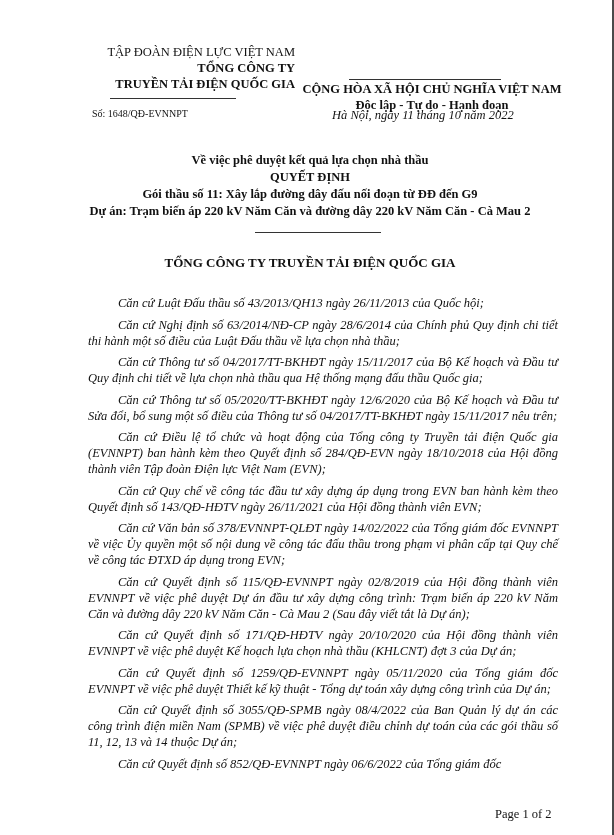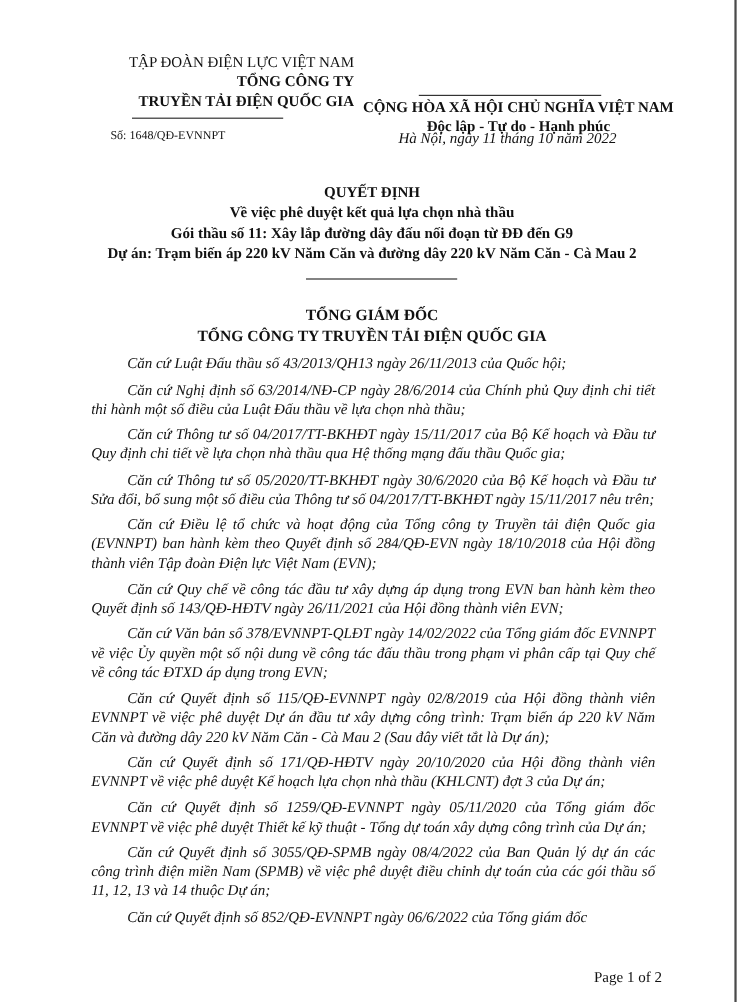--- a/index.html
+++ b/index.html
@@ -17,65 +17,64 @@
     .hdr-left { left: 60px; top: 44px; width: 235px; text-align: right; font-size: 12.5px; line-height: 16px; }
     .hdr-left .l1 { font-weight: normal; }
     .hdr-left .b { font-weight: bold; }
     .hdr-right { left: 282px; top: 44px; width: 300px; text-align: center; font-size: 12.5px; line-height: 16px; font-weight: bold; margin-top: 37px; }
     .rule { position: absolute; height: 1px; background: #333; }
     .docno { left: 92px; top: 108px; font-size: 10px; }
     .place-date { left: 332px; top: 108px; font-size: 12.5px; font-style: italic; }
     .title-block { left: 60px; top: 152px; width: 500px; text-align: center; font-weight: bold; font-size: 12.5px; line-height: 17px; }
     .director-block { left: 60px; top: 254px; width: 500px; text-align: center; font-weight: bold; font-size: 13px; line-height: 17px; }
     .body-text {
-      position: absolute; left: 76px; top: 295px; width: 470px;
+      position: absolute; left: 88px; top: 295px; width: 470px;
       font-style: italic; font-size: 12.5px; line-height: 16px; text-align: justify;
     }
     .body-text p { margin: 0 0 5.5px 0; text-indent: 30px; }
     .page-num { left: 495px; top: 807px; font-size: 12.5px; }
   </style>
 </head>
 <body>
 
 <div class="right-border"></div>
 
 <div class="abs hdr-left">
   <div class="l1">TẬP ĐOÀN ĐIỆN LỰC VIỆT NAM</div>
   <div class="b">TỔNG CÔNG TY</div>
   <div class="b">TRUYỀN TẢI ĐIỆN QUỐC GIA</div>
 </div>
 <div class="rule" style="left:110px; top:98px; width:126px;"></div>
 
 <div class="abs hdr-right">
   <div>CỘNG HÒA XÃ HỘI CHỦ NGHĨA VIỆT NAM</div>
-  <div>Độc lập - Tự do - Hạnh phúc</div>
+  <div>Độc lập - Tự do - Hạnh đoạn</div>
 </div>
 <div class="rule" style="left:349px; top:79px; width:152px;"></div>
 
 <div class="abs docno">Số: 1648/QĐ-EVNNPT</div>
 <div class="abs place-date">Hà Nội, ngày 11 tháng 10 năm 2022</div>
 
 <div class="abs title-block">
+  <div>Về việc phê duyệt kết quả lựa chọn nhà thầu</div>
   <div>QUYẾT ĐỊNH</div>
-  <div>Về việc phê duyệt kết quả lựa chọn nhà thầu</div>
   <div>Gói thầu số 11: Xây lắp đường dây đấu nối đoạn từ ĐĐ đến G9</div>
   <div>Dự án: Trạm biến áp 220 kV Năm Căn và đường dây 220 kV Năm Căn - Cà Mau 2</div>
 </div>
 <div class="rule" style="left:255px; top:232px; width:126px;"></div>
 
 <div class="abs director-block">
-  <div>TỔNG GIÁM ĐỐC</div>
   <div>TỔNG CÔNG TY TRUYỀN TẢI ĐIỆN QUỐC GIA</div>
 </div>
 
 <div class="body-text">
   <p>Căn cứ Luật Đấu thầu số 43/2013/QH13 ngày 26/11/2013 của Quốc hội;</p>
   <p>Căn cứ Nghị định số 63/2014/NĐ-CP ngày 28/6/2014 của Chính phủ Quy định chi tiết thi hành một số điều của Luật Đấu thầu về lựa chọn nhà thầu;</p>
   <p>Căn cứ Thông tư số 04/2017/TT-BKHĐT ngày 15/11/2017 của Bộ Kế hoạch và Đầu tư Quy định chi tiết về lựa chọn nhà thầu qua Hệ thống mạng đấu thầu Quốc gia;</p>
-  <p>Căn cứ Thông tư số 05/2020/TT-BKHĐT ngày 30/6/2020 của Bộ Kế hoạch và Đầu tư Sửa đổi, bổ sung một số điều của Thông tư số 04/2017/TT-BKHĐT ngày 15/11/2017 nêu trên;</p>
+  <p>Căn cứ Thông tư số 05/2020/TT-BKHĐT ngày 12/6/2020 của Bộ Kế hoạch và Đầu tư Sửa đổi, bổ sung một số điều của Thông tư số 04/2017/TT-BKHĐT ngày 15/11/2017 nêu trên;</p>
   <p>Căn cứ Điều lệ tổ chức và hoạt động của Tổng công ty Truyền tải điện Quốc gia (EVNNPT) ban hành kèm theo Quyết định số 284/QĐ-EVN ngày 18/10/2018 của Hội đồng thành viên Tập đoàn Điện lực Việt Nam (EVN);</p>
   <p>Căn cứ Quy chế về công tác đầu tư xây dựng áp dụng trong EVN ban hành kèm theo Quyết định số 143/QĐ-HĐTV ngày 26/11/2021 của Hội đồng thành viên EVN;</p>
   <p>Căn cứ Văn bản số 378/EVNNPT-QLĐT ngày 14/02/2022 của Tổng giám đốc EVNNPT về việc Ủy quyền một số nội dung về công tác đấu thầu trong phạm vi phân cấp tại Quy chế về công tác ĐTXD áp dụng trong EVN;</p>
   <p>Căn cứ Quyết định số 115/QĐ-EVNNPT ngày 02/8/2019 của Hội đồng thành viên EVNNPT về việc phê duyệt Dự án đầu tư xây dựng công trình: Trạm biến áp 220 kV Năm Căn và đường dây 220 kV Năm Căn - Cà Mau 2 (Sau đây viết tắt là Dự án);</p>
   <p>Căn cứ Quyết định số 171/QĐ-HĐTV ngày 20/10/2020 của Hội đồng thành viên EVNNPT về việc phê duyệt Kế hoạch lựa chọn nhà thầu (KHLCNT) đợt 3 của Dự án;</p>
   <p>Căn cứ Quyết định số 1259/QĐ-EVNNPT ngày 05/11/2020 của Tổng giám đốc EVNNPT về việc phê duyệt Thiết kế kỹ thuật - Tổng dự toán xây dựng công trình của Dự án;</p>
   <p>Căn cứ Quyết định số 3055/QĐ-SPMB ngày 08/4/2022 của Ban Quản lý dự án các công trình điện miền Nam (SPMB) về việc phê duyệt điều chỉnh dự toán của các gói thầu số 11, 12, 13 và 14 thuộc Dự án;</p>
   <p>Căn cứ Quyết định số 852/QĐ-EVNNPT ngày 06/6/2022 của Tổng giám đốc</p>
 </div>
 

